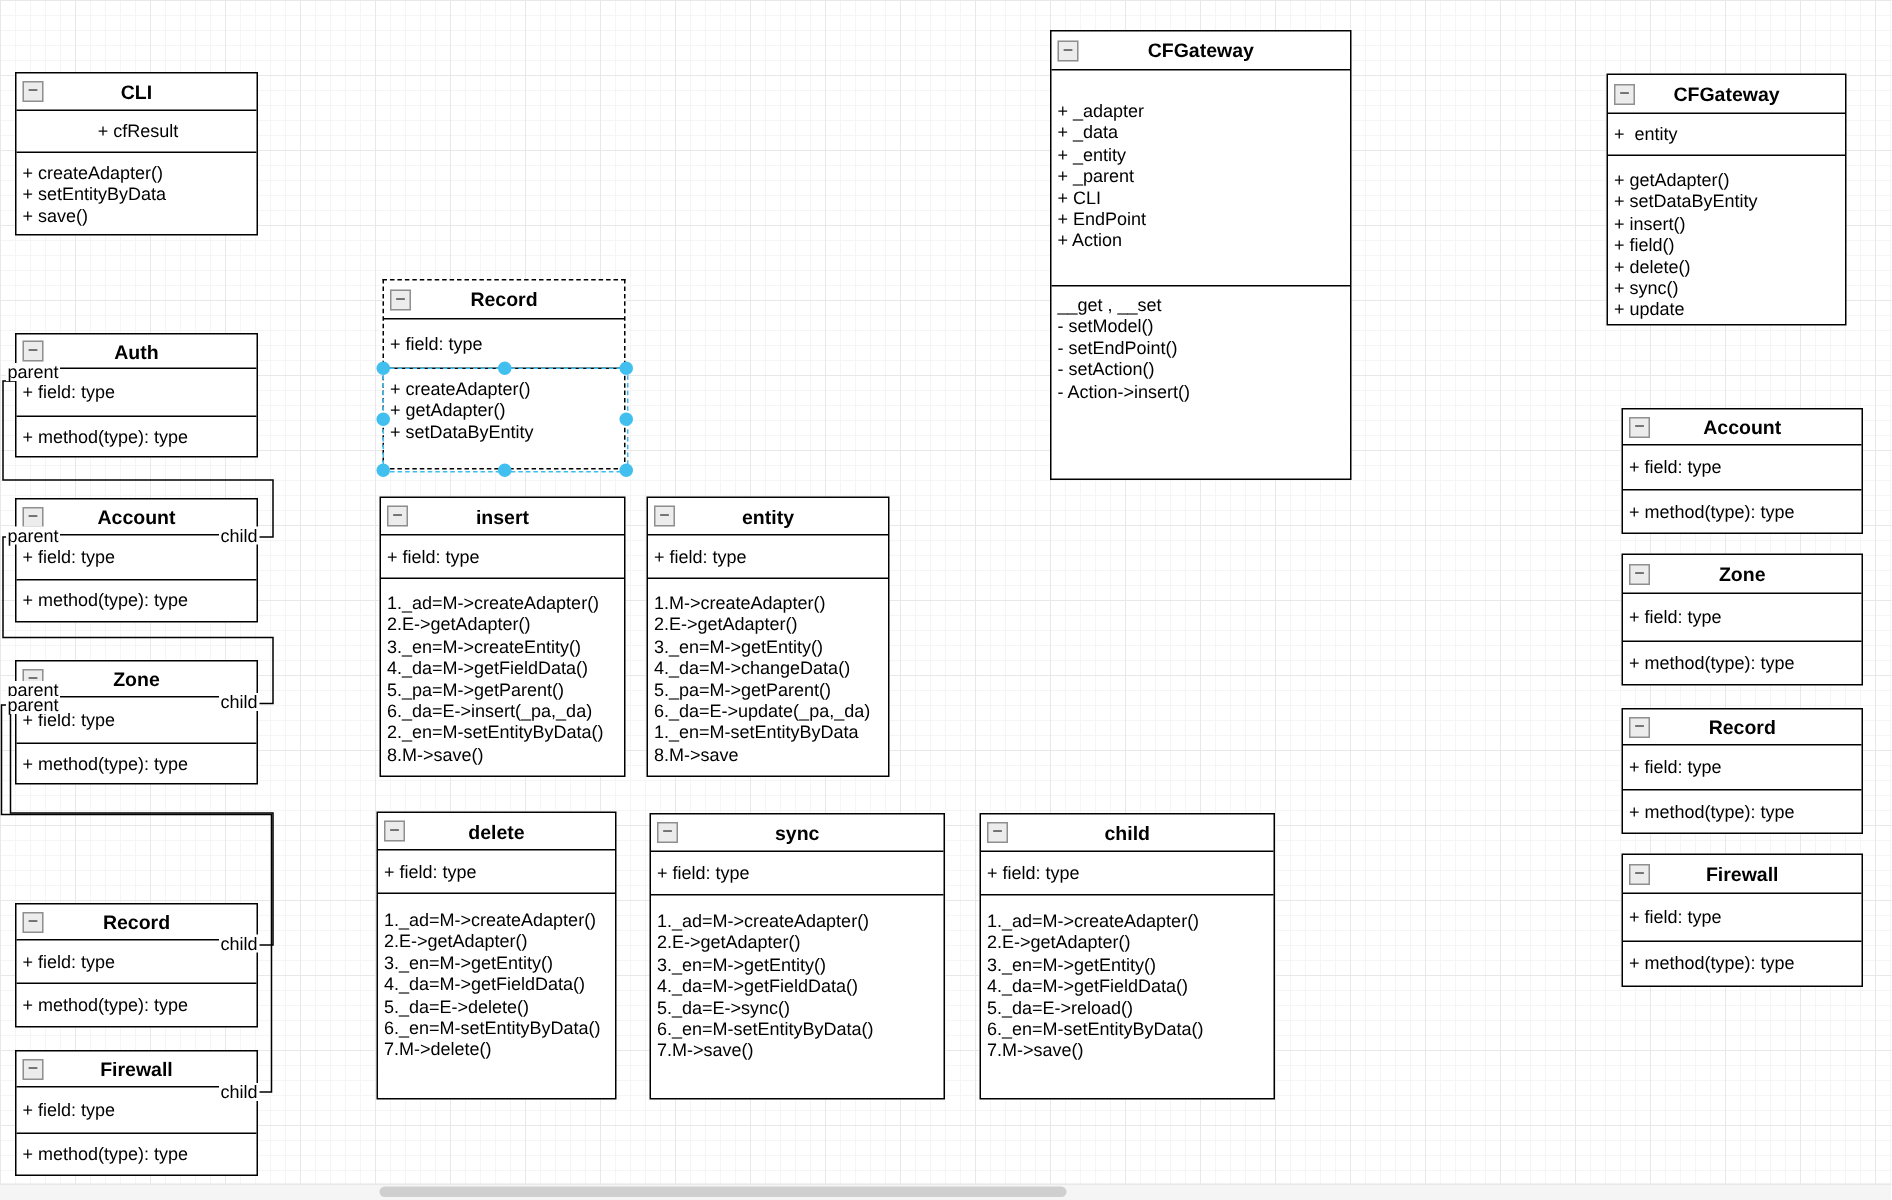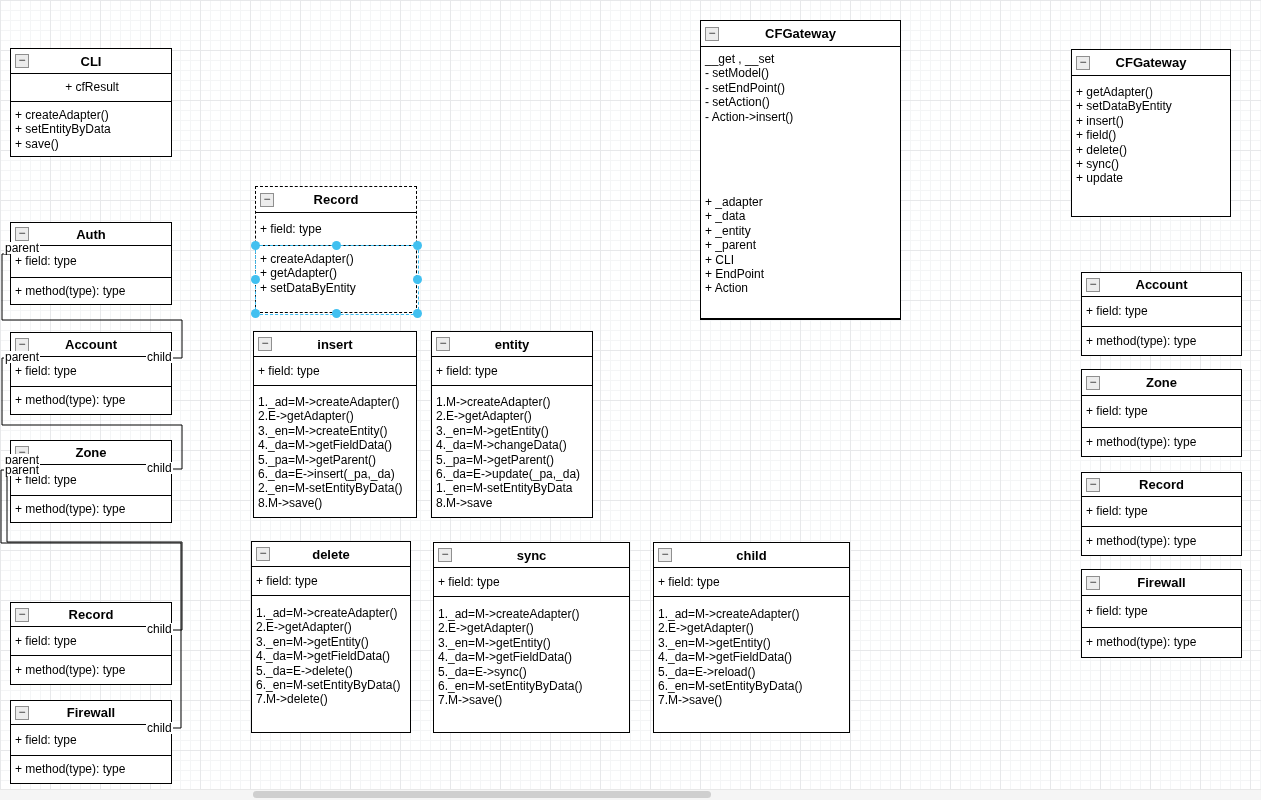--- a/index.html
+++ b/index.html
@@ -237,41 +237,44 @@
         <div class="ln">5._da=E-&gt;reload()</div>
         <div class="ln">6._en=M-setEntityByData()</div>
         <div class="ln">7.M-&gt;save()</div>
       </div>
     </div>
     <div class="uml-box" style="left: 700px; top: 20px; width: 201px; height: 300px;">
       <div class="title" style="height: 26px;">
         <div class="collapse">−</div>
         <div>CFGateway</div>
       </div>
-      <div class="comp methods" style="height: 128px; padding-top: 5px;">
-        <div class="ln">__get , __set</div>
-        <div class="ln">- setModel()</div>
-        <div class="ln">- setEndPoint()</div>
-        <div class="ln">- setAction()</div>
-        <div class="ln">- Action-&gt;insert()</div>
-      </div>
       <div class="comp attrs" style="height: 144px; padding-top: 20px;">
         <div class="ln">+ _adapter</div>
         <div class="ln">+ _data</div>
         <div class="ln">+ _entity</div>
         <div class="ln">+ _parent</div>
         <div class="ln">+ CLI</div>
         <div class="ln">+ EndPoint</div>
         <div class="ln">+ Action</div>
       </div>
+      <div class="comp methods" style="height: 128px; padding-top: 5px;">
+        <div class="ln">__get , __set</div>
+        <div class="ln">- setModel()</div>
+        <div class="ln">- setEndPoint()</div>
+        <div class="ln">- setAction()</div>
+        <div class="ln">- Action-&gt;insert()</div>
+      </div>
     </div>
     <div class="uml-box" style="left: 1071px; top: 49px; width: 160px; height: 168px;">
       <div class="title" style="height: 26px;">
         <div class="collapse">−</div>
         <div>CFGateway</div>
+      </div>
+      <div class="comp attrs center" style="height: 28px;">
+        <div class="ln">+  entity</div>
       </div>
       <div class="comp methods" style="height: 112px; padding-top: 9px;">
         <div class="ln">+ getAdapter()</div>
         <div class="ln">+ setDataByEntity</div>
         <div class="ln">+ insert()</div>
         <div class="ln">+ field()</div>
         <div class="ln">+ delete()</div>
         <div class="ln">+ sync()</div>
         <div class="ln">+ update</div>
       </div>

